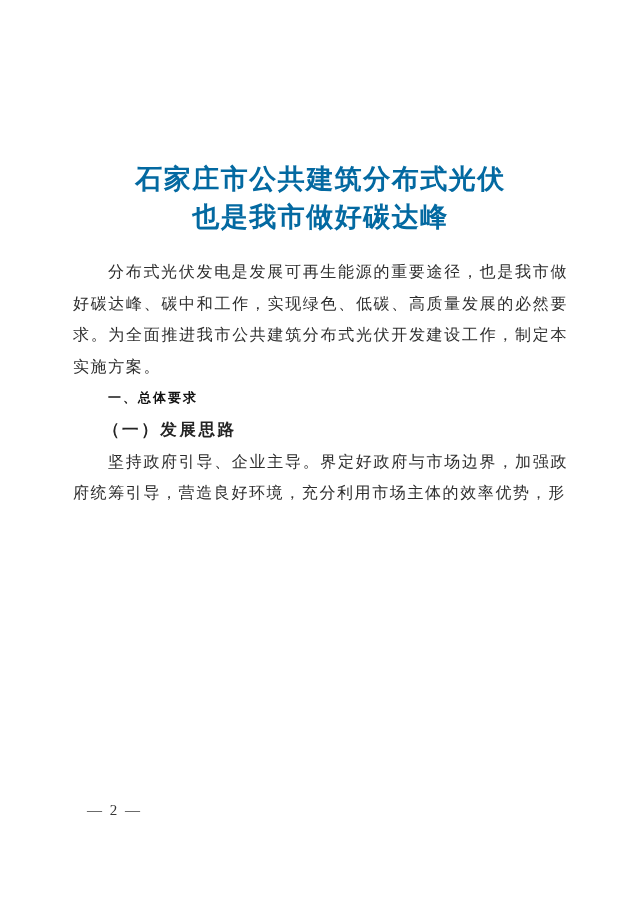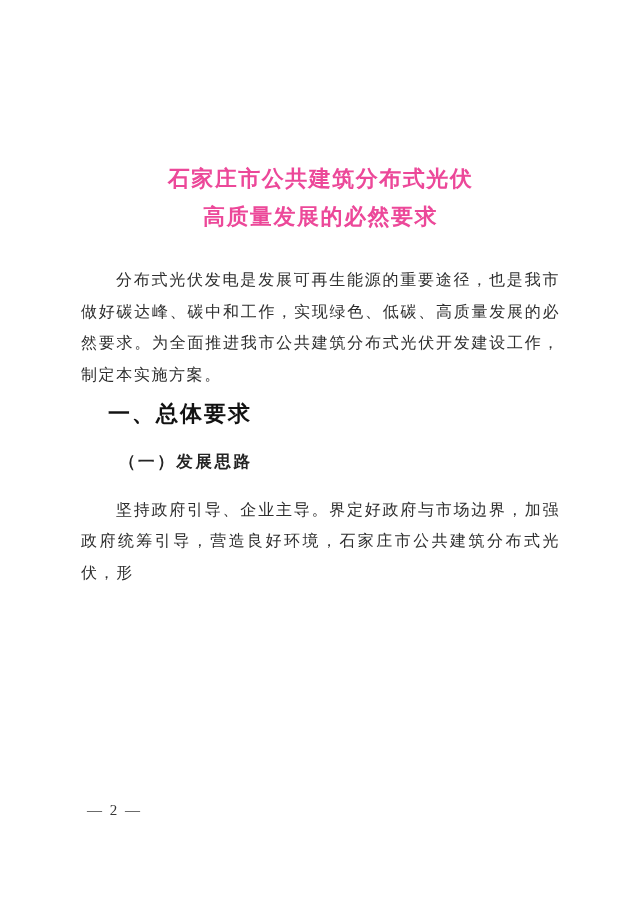--- a/index.html
+++ b/index.html
@@ -18,54 +18,54 @@
     color: #2d2d2d;
   }
   
   .title-block {
     position: absolute;
     top: 160px;
     left: 0;
     right: 0;
     text-align: center;
     font-weight: 700;
-    font-size: 22px;
+    font-size: 27px;
     line-height: 38px;
     letter-spacing: 1.5px;
-    color: #ec4899;
+    color: #0369a1;
   }
   
   .body-block {
     position: absolute;
     top: 256px;
     left: 73px;
     width: 495px;
     font-size: 16px;
     line-height: 31.6px;
     letter-spacing: 1.6px;
     text-align: justify;
     color: #2e2e2e;
   }
   .body-block p {
-    margin: 8px;
+    margin: 0;
     text-indent: 35px;
     font-family: Liberation Serif, serif;
   }
   .sec-heading {
     margin: 0;
     padding-left: 35px;
     font-family: "Liberation Sans", "DejaVu Sans", sans-serif;
     font-weight: 700;
-    font-size: 22px;
+    font-size: 13px;
     line-height: 31.6px;
     letter-spacing: 2px;
     color: #121212;
   }
   .sub-heading {
-    margin: 16px;
+    margin: 0;
     padding-left: 30px;
     font-size: 16.5px;
     line-height: 31.6px;
     letter-spacing: 2.6px;
     color: #242424;
   }
   
   .page-footer {
     position: absolute;
     left: 87px;
@@ -75,30 +75,30 @@
     color: #363636;
   }
 </style>
 </head>
 <body>
 
 <div class="page">
 
   <div class="title-block">
     <div>石家庄市公共建筑分布式光伏</div>
-    <div>高质量发展的必然要求</div>
+    <div>也是我市做好碳达峰</div>
   </div>
 
   <div class="body-block">
     <p>分布式光伏发电是发展可再生能源的重要途径，也是我市做好碳达峰、碳中和工作，实现绿色、低碳、高质量发展的必然要求。为全面推进我市公共建筑分布式光伏开发建设工作，制定本实施方案。</p>
 
     <h2 class="sec-heading">一、总体要求</h2>
 
     <h3 class="sub-heading">（一）发展思路</h3>
 
 
 
-    <p>坚持政府引导、企业主导。界定好政府与市场边界，加强政府统筹引导，营造良好环境，石家庄市公共建筑分布式光伏，形</p>
+    <p>坚持政府引导、企业主导。界定好政府与市场边界，加强政府统筹引导，营造良好环境，充分利用市场主体的效率优势，形</p>
   </div>
 
   <div class="page-footer">— 2 —</div>
 
 </div>
 
 </body></html>

